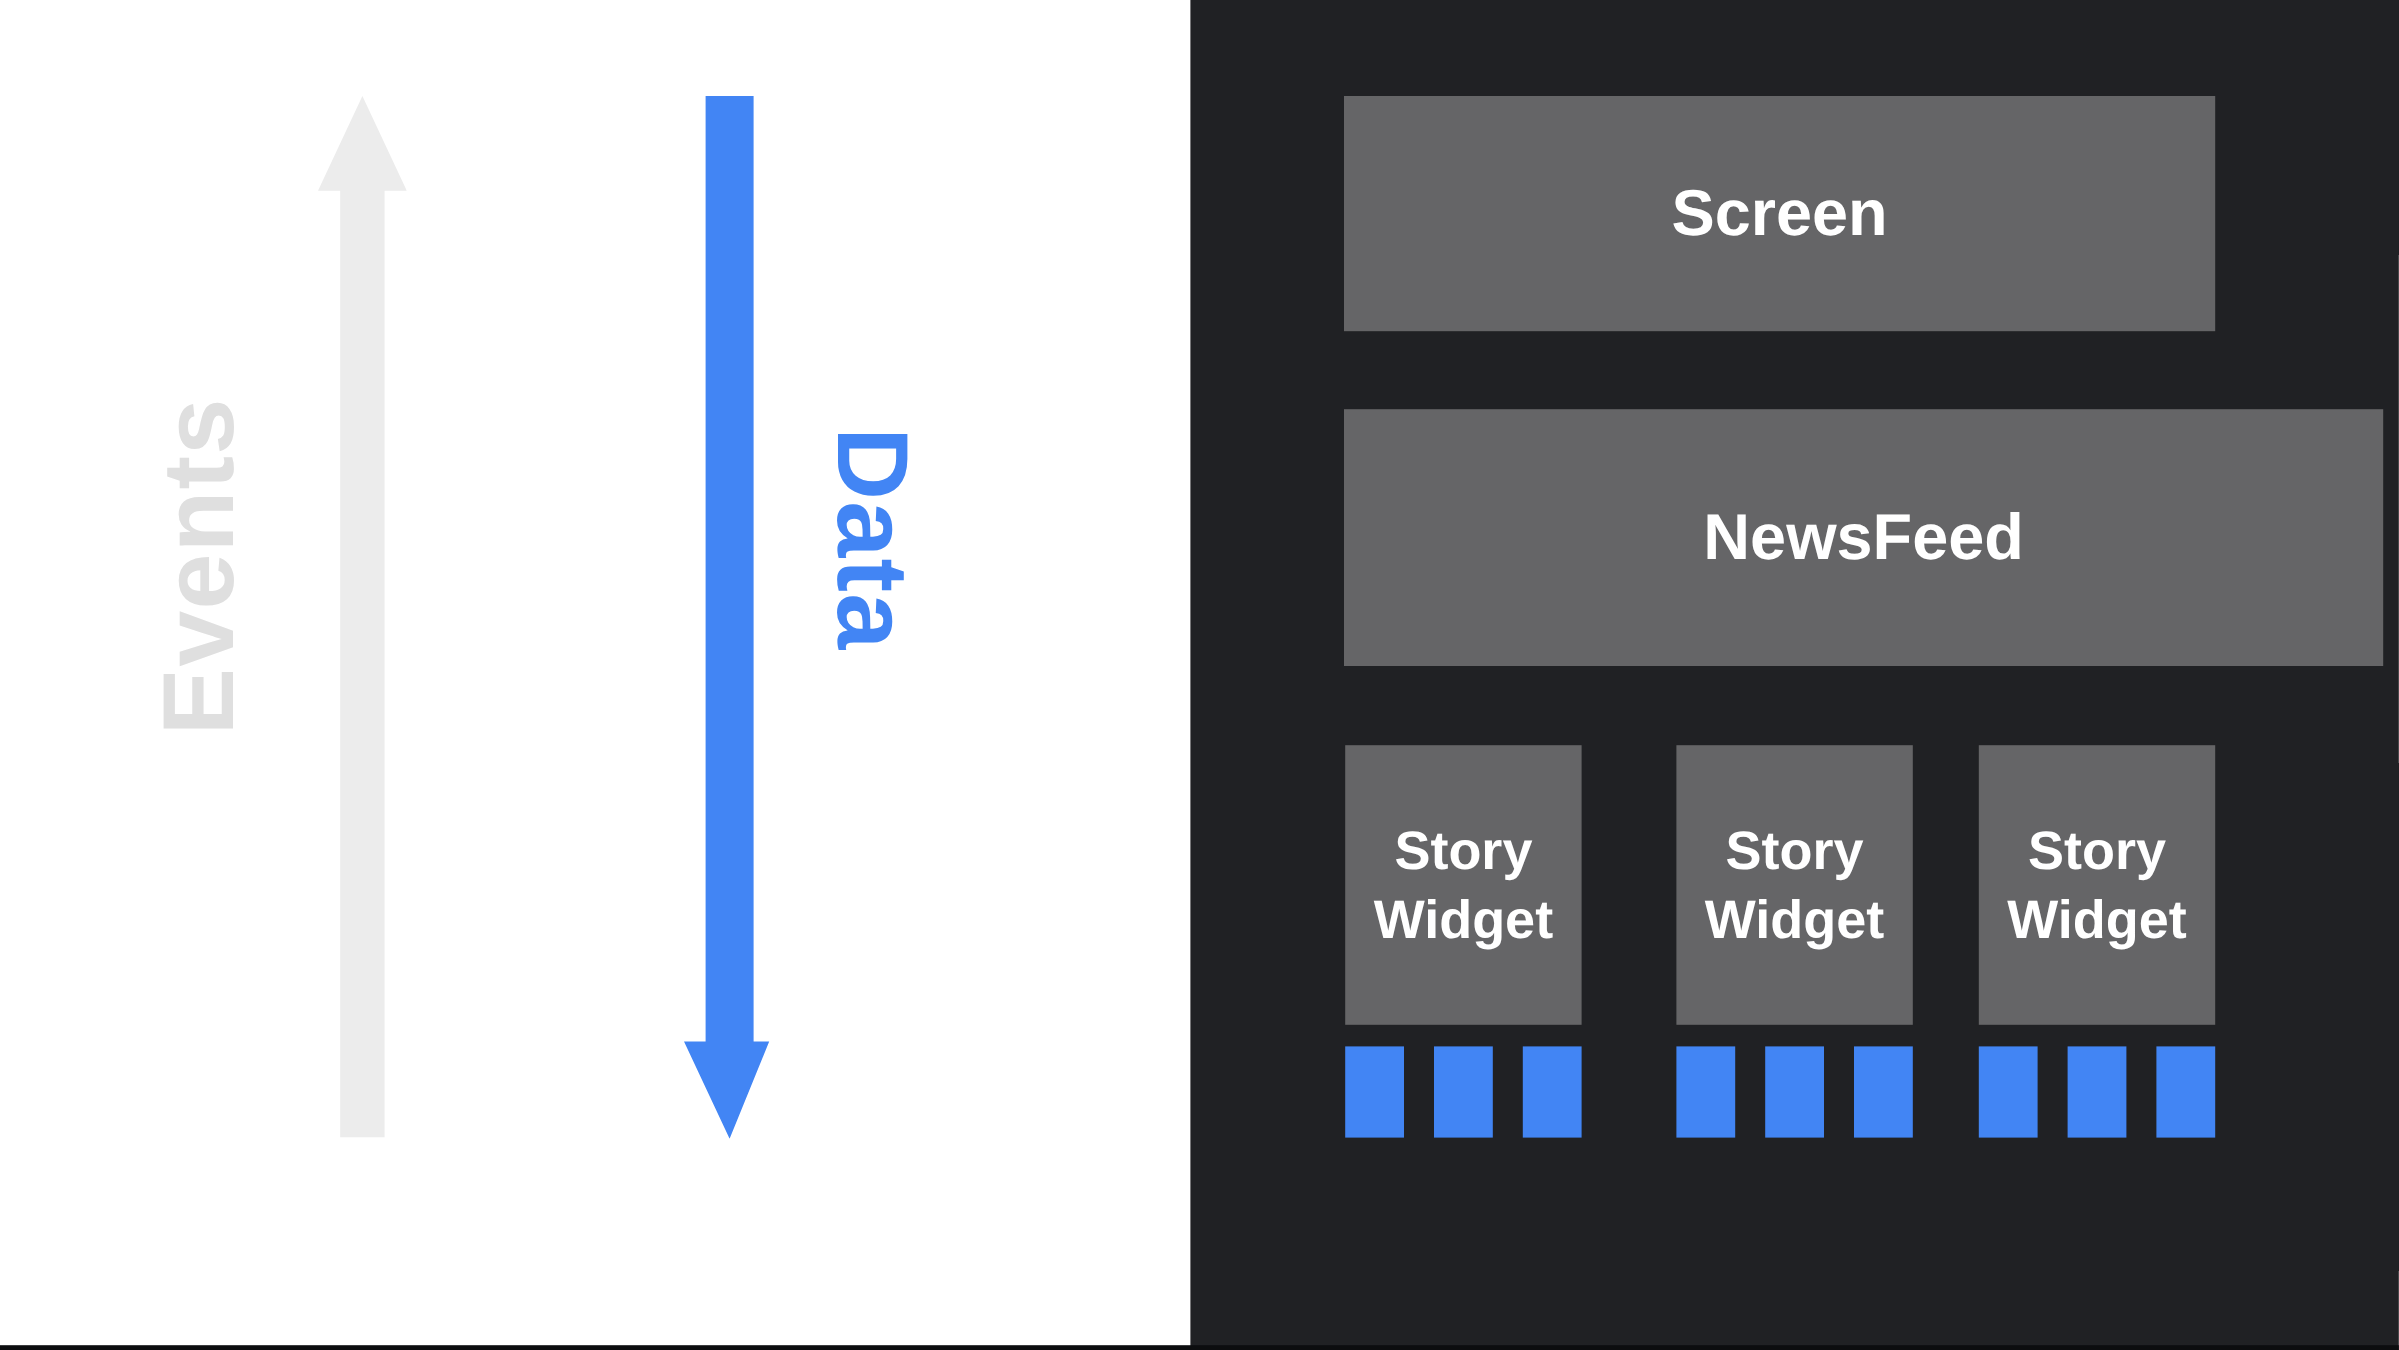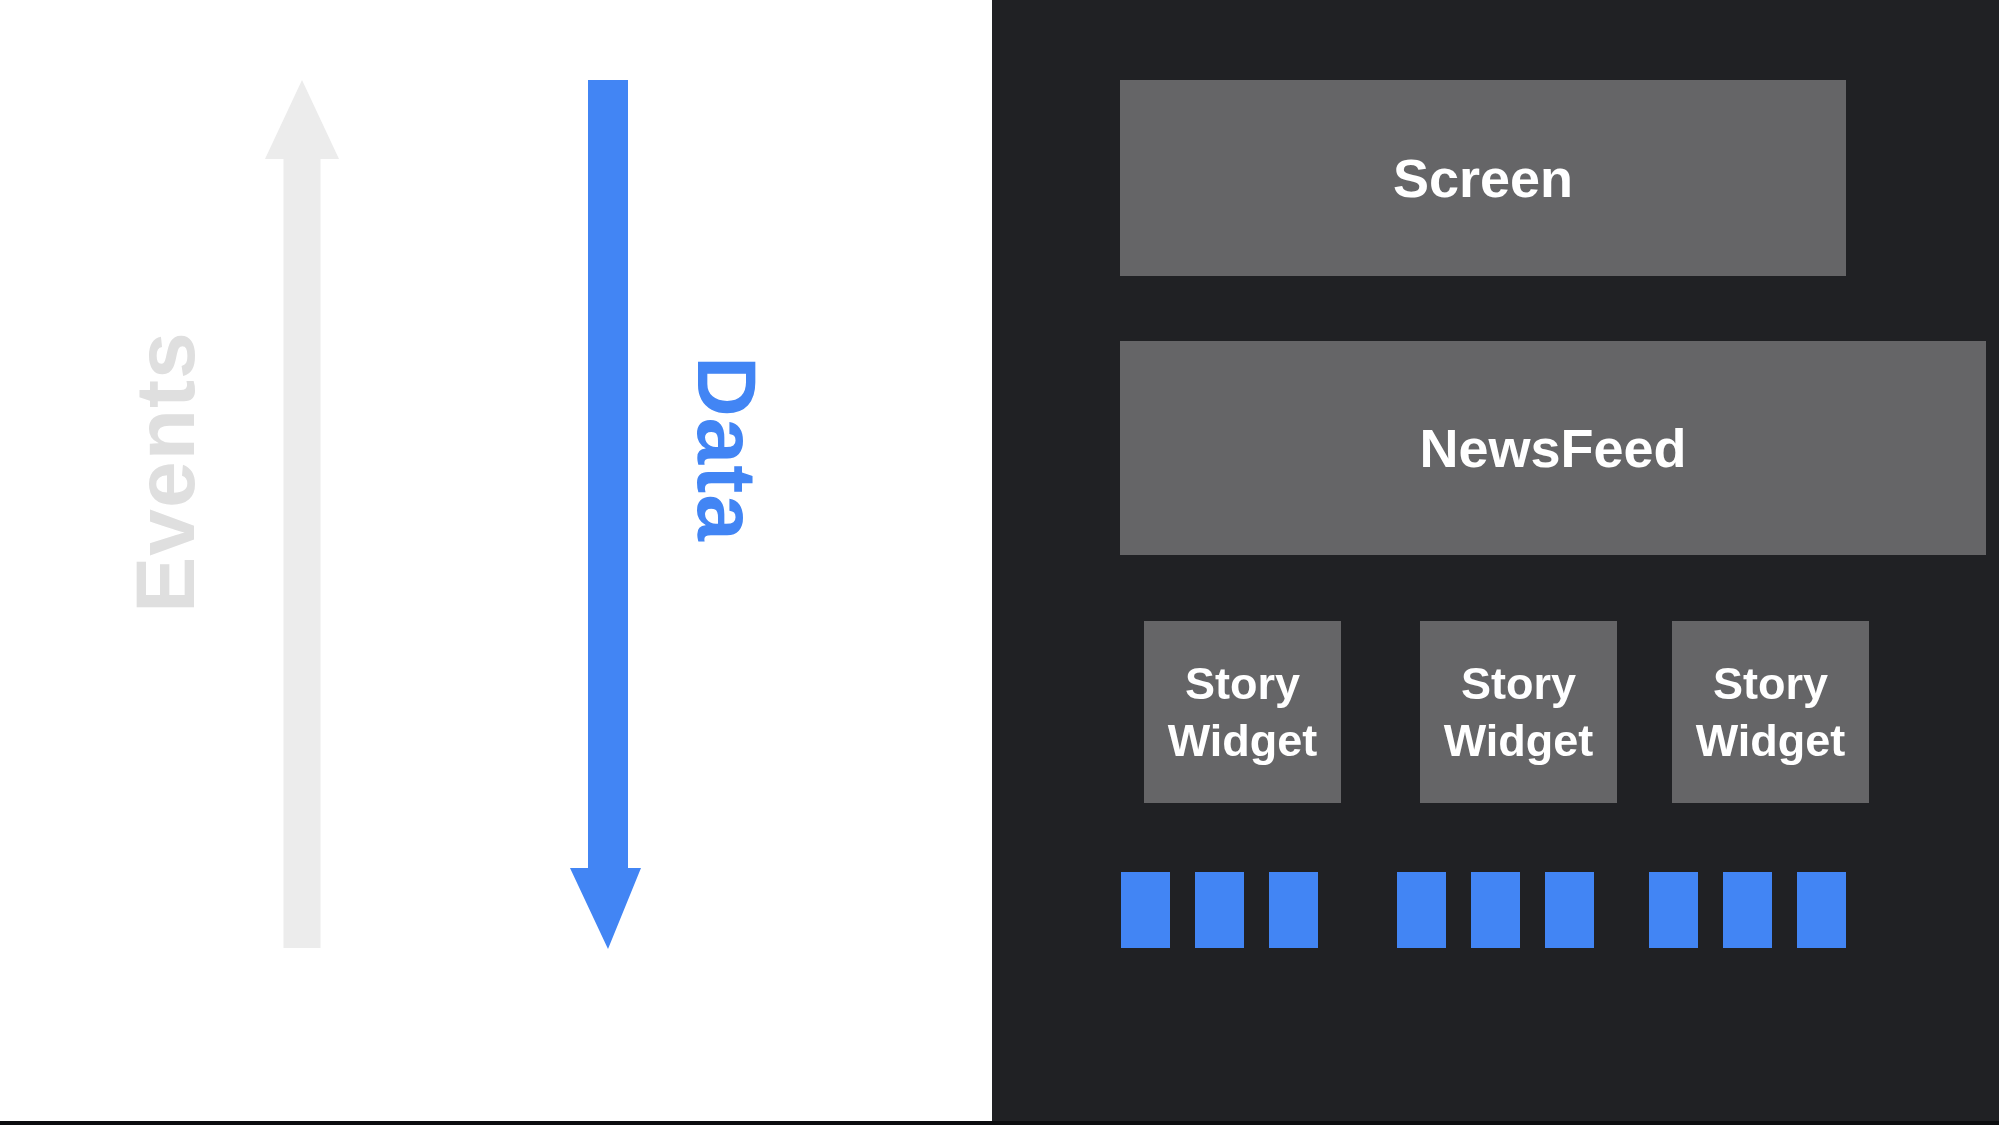--- a/index.html
+++ b/index.html
@@ -39,21 +39,21 @@
   
   .right-panel{position:absolute;left:992px;top:0;width:1007px;height:1125px;background:var(--panel-dark,#202124);}
   .gbox{
     position:absolute;background:var(--box-gray,#656567);
     display:flex;align-items:center;justify-content:center;
     color:var(--label-white,#fff);text-align:center;
     font-weight:700;
   }
   .screen-box{left:128px;top:80px;width:726px;height:196px;font-size:54px;}
   .newsfeed-box{left:128px;top:341px;width:866px;height:214px;font-size:54px;}
-  .story-box{top:621px;width:197px;height:182px;font-size:45px;line-height:1.27;margin-left:23px;}
+  .story-box{top:621px;width:197px;height:233px;font-size:45px;line-height:1.27;}
   .story-1{left:129px;}
   .story-2{left:405px;}
   .story-3{left:657px;}
   .block-row{
     position:absolute;top:872px;width:197px;height:76px;
     display:flex;justify-content:space-between;
   }
   .row-1{left:129px;}
   .row-2{left:405px;}
   .row-3{left:657px;}

